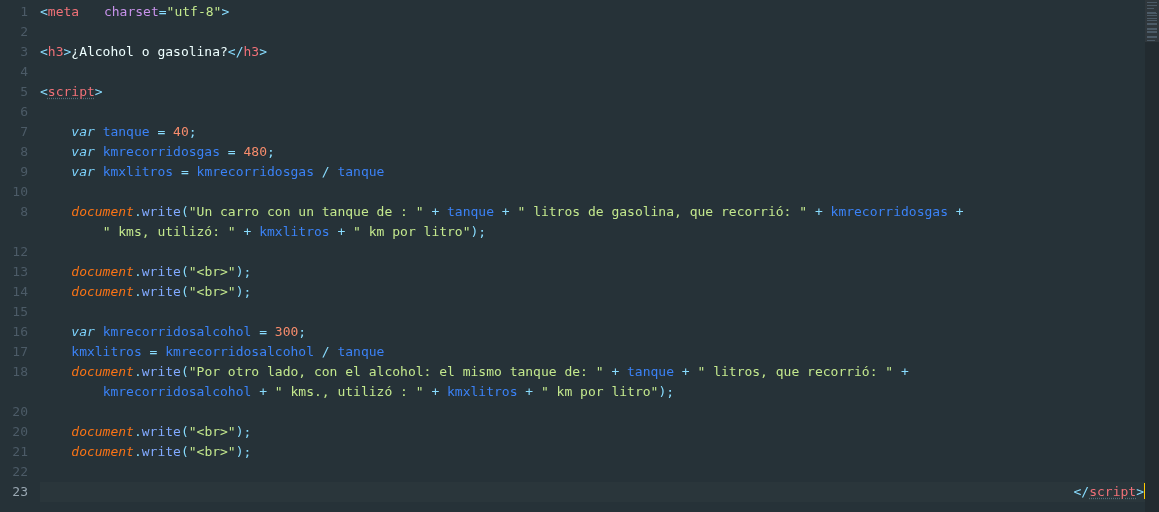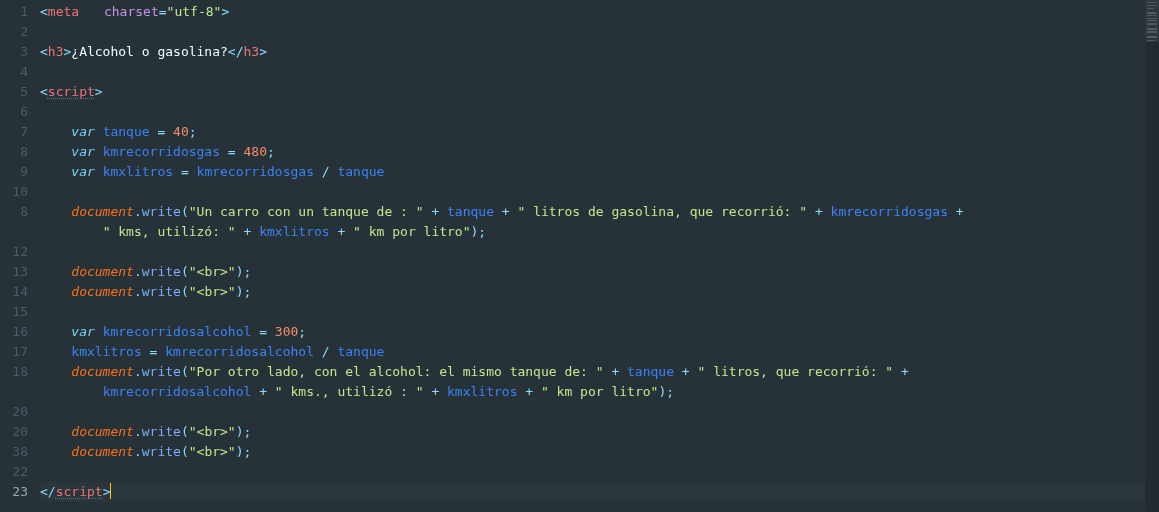--- a/index.html
+++ b/index.html
@@ -26,21 +26,21 @@
     padding-top: 2px;
   }
   .gutter .ln { height: 20px; }
   .gutter .active { color: #9aa8b3; }
   .code {
     flex: 1;
     padding-top: 2px;
     white-space: pre;
   }
   .line { height: 20px; }
-  .line.active { background: rgba(255,255,255,0.02); }
+  .line.active { background: rgba(255,255,255,0.02); text-align: right; }
   .punct { color: #89ddff; }
   .tag   { color: #f07178; }
   .attr  { color: #c792ea; margin-left: 17px; }
   .kw    { color: #7dd3fc; font-style: italic; }
   .ident { color: #3b82f6; }
   .obj   { color: #f97316; font-style: italic; }
   .func  { color: #82aaff; }
   .str   { color: #c3e88d; }
   .num   { color: #f78c6c; }
   .op    { color: #89ddff; }
@@ -93,21 +93,21 @@
       <div class="ln">12</div>
       <div class="ln">13</div>
       <div class="ln">14</div>
       <div class="ln">15</div>
       <div class="ln">16</div>
       <div class="ln">17</div>
       <div class="ln">18</div>
       <div class="ln"></div>
       <div class="ln">20</div>
       <div class="ln">20</div>
-      <div class="ln">38</div>
+      <div class="ln">21</div>
       <div class="ln">22</div>
       <div class="ln active">23</div>
     </div>
   <div class="code"><div class="line"><span class="punct">&lt;</span><span class="tag">meta</span> <span class="attr">charset</span><span class="op">=</span><span class="str">"utf-8"</span><span class="punct">&gt;</span></div><div class="line">&nbsp;</div><div class="line"><span class="punct">&lt;</span><span class="tag">h3</span><span class="punct">&gt;</span>¿Alcohol o gasolina?<span class="punct">&lt;/</span><span class="tag">h3</span><span class="punct">&gt;</span></div><div class="line">&nbsp;</div><div class="line"><span class="punct">&lt;</span><span class="tag und">script</span><span class="punct">&gt;</span></div><div class="line">&nbsp;</div><div class="line">    <span class="kw">var</span> <span class="ident">tanque</span> <span class="op">=</span> <span class="num">40</span><span class="punct">;</span></div><div class="line">    <span class="kw">var</span> <span class="ident">kmrecorridosgas</span> <span class="op">=</span> <span class="num">480</span><span class="punct">;</span></div><div class="line">    <span class="kw">var</span> <span class="ident">kmxlitros</span> <span class="op">=</span> <span class="ident">kmrecorridosgas</span> <span class="op">/</span> <span class="ident">tanque</span></div><div class="line">&nbsp;</div><div class="line">    <span class="obj">document</span><span class="punct">.</span><span class="func">write</span><span class="punct">(</span><span class="str">"Un carro con un tanque de : "</span> <span class="op">+</span> <span class="ident">tanque</span> <span class="op">+</span> <span class="str">" litros de gasolina, que recorrió: "</span> <span class="op">+</span> <span class="ident">kmrecorridosgas</span> <span class="op">+</span></div><div class="line">        <span class="str">" kms, utilizó: "</span> <span class="op">+</span> <span class="ident">kmxlitros</span> <span class="op">+</span> <span class="str">" km por litro"</span><span class="punct">);</span></div><div class="line">&nbsp;</div><div class="line">    <span class="obj">document</span><span class="punct">.</span><span class="func">write</span><span class="punct">(</span><span class="str">"&lt;br&gt;"</span><span class="punct">);</span></div><div class="line">    <span class="obj">document</span><span class="punct">.</span><span class="func">write</span><span class="punct">(</span><span class="str">"&lt;br&gt;"</span><span class="punct">);</span></div><div class="line">&nbsp;</div><div class="line">    <span class="kw">var</span> <span class="ident">kmrecorridosalcohol</span> <span class="op">=</span> <span class="num">300</span><span class="punct">;</span></div><div class="line">    <span class="ident">kmxlitros</span> <span class="op">=</span> <span class="ident">kmrecorridosalcohol</span> <span class="op">/</span> <span class="ident">tanque</span></div><div class="line">    <span class="obj">document</span><span class="punct">.</span><span class="func">write</span><span class="punct">(</span><span class="str">"Por otro lado, con el alcohol: el mismo tanque de: "</span> <span class="op">+</span> <span class="ident">tanque</span> <span class="op">+</span> <span class="str">" litros, que recorrió: "</span> <span class="op">+</span></div><div class="line">        <span class="ident">kmrecorridosalcohol</span> <span class="op">+</span> <span class="str">" kms., utilizó : "</span> <span class="op">+</span> <span class="ident">kmxlitros</span> <span class="op">+</span> <span class="str">" km por litro"</span><span class="punct">);</span></div><div class="line">&nbsp;</div><div class="line">    <span class="obj">document</span><span class="punct">.</span><span class="func">write</span><span class="punct">(</span><span class="str">"&lt;br&gt;"</span><span class="punct">);</span></div><div class="line">    <span class="obj">document</span><span class="punct">.</span><span class="func">write</span><span class="punct">(</span><span class="str">"&lt;br&gt;"</span><span class="punct">);</span></div><div class="line">&nbsp;</div><div class="line active"><span class="punct">&lt;/</span><span class="tag und">script</span><span class="punct">&gt;</span><span class="cursor"></span></div></div>
 </div>
 <div class="minimap">
   <div class="viewport"></div>
 <div class="stripe" style="top: 2px; width: 10px;"></div>
     <div class="stripe" style="top: 5.2px; width: 10px;"></div>
     <div class="stripe" style="top: 8.4px; width: 6.85px;"></div>

